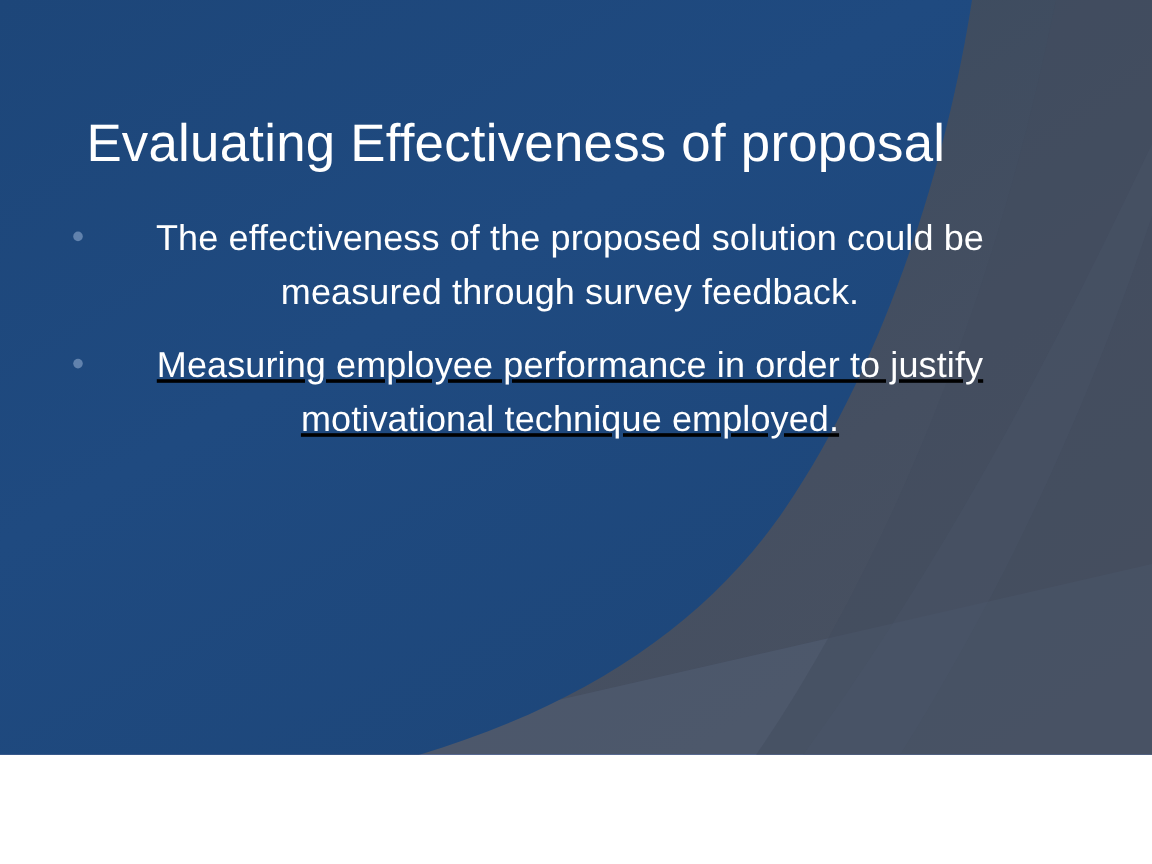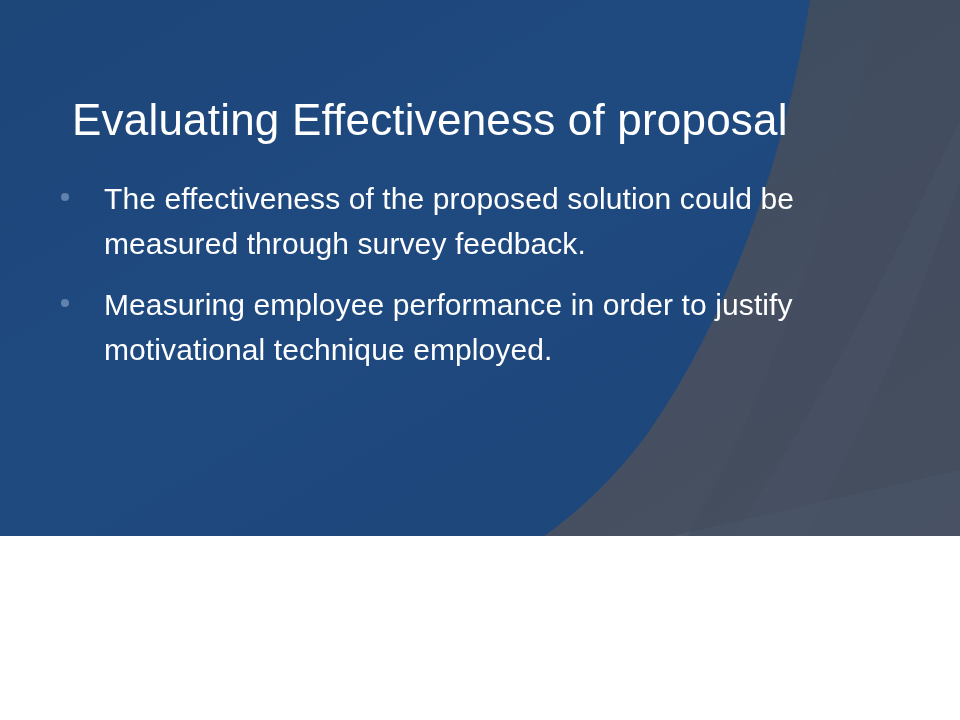--- a/index.html
+++ b/index.html
@@ -3,21 +3,21 @@
 <meta charset="utf-8">
 <style>
   html, body {
     margin: 0;
     padding: 0;
     background: #ffffff;
   }
   #slide {
     position: relative;
     width: 960px;
-    height: 536px;
+    height: 629px;
     overflow: hidden;
     font-family: "Liberation Sans", sans-serif;
     background: #1d4ed8;
   }
 
   
   .bg-layer {
     position: absolute;
     inset: 0;
     width: 960px;
@@ -45,38 +45,39 @@
     left: 56px;
     top: 176px;
     width: 790px;
   }
   .bullet-row {
     position: relative;
     display: block;
     padding-left: 48px;
     margin-bottom: 16px;
   }
-  .bullet-row:last-child { margin-bottom: 0; }
+  .bullet-row:last-child { margin-bottom: 0; text-decoration: underline; }
 
   .bullet-marker {
     position: absolute;
     left: 5px;
     top: 17px;
     width: 8px;
     height: 8px;
     border-radius: 50%;
     background: #6182ad;
   }
   .bullet-text {
     display: block;
     font-size: 30px;
     line-height: 45px;
     color: #ffffff;
     font-weight: 400;
     letter-spacing: 0.1px;
+    text-align: center;
   }
 </style>
 </head>
 <body>
 
 <div id="slide">
 
   <svg class="bg-layer" viewBox="0 0 960 720" preserveAspectRatio="none" xmlns="http://www.w3.org/2000/svg">
     <defs>
       <linearGradient id="slateGrad" x1="0" y1="0" x2="0.45" y2="1">

